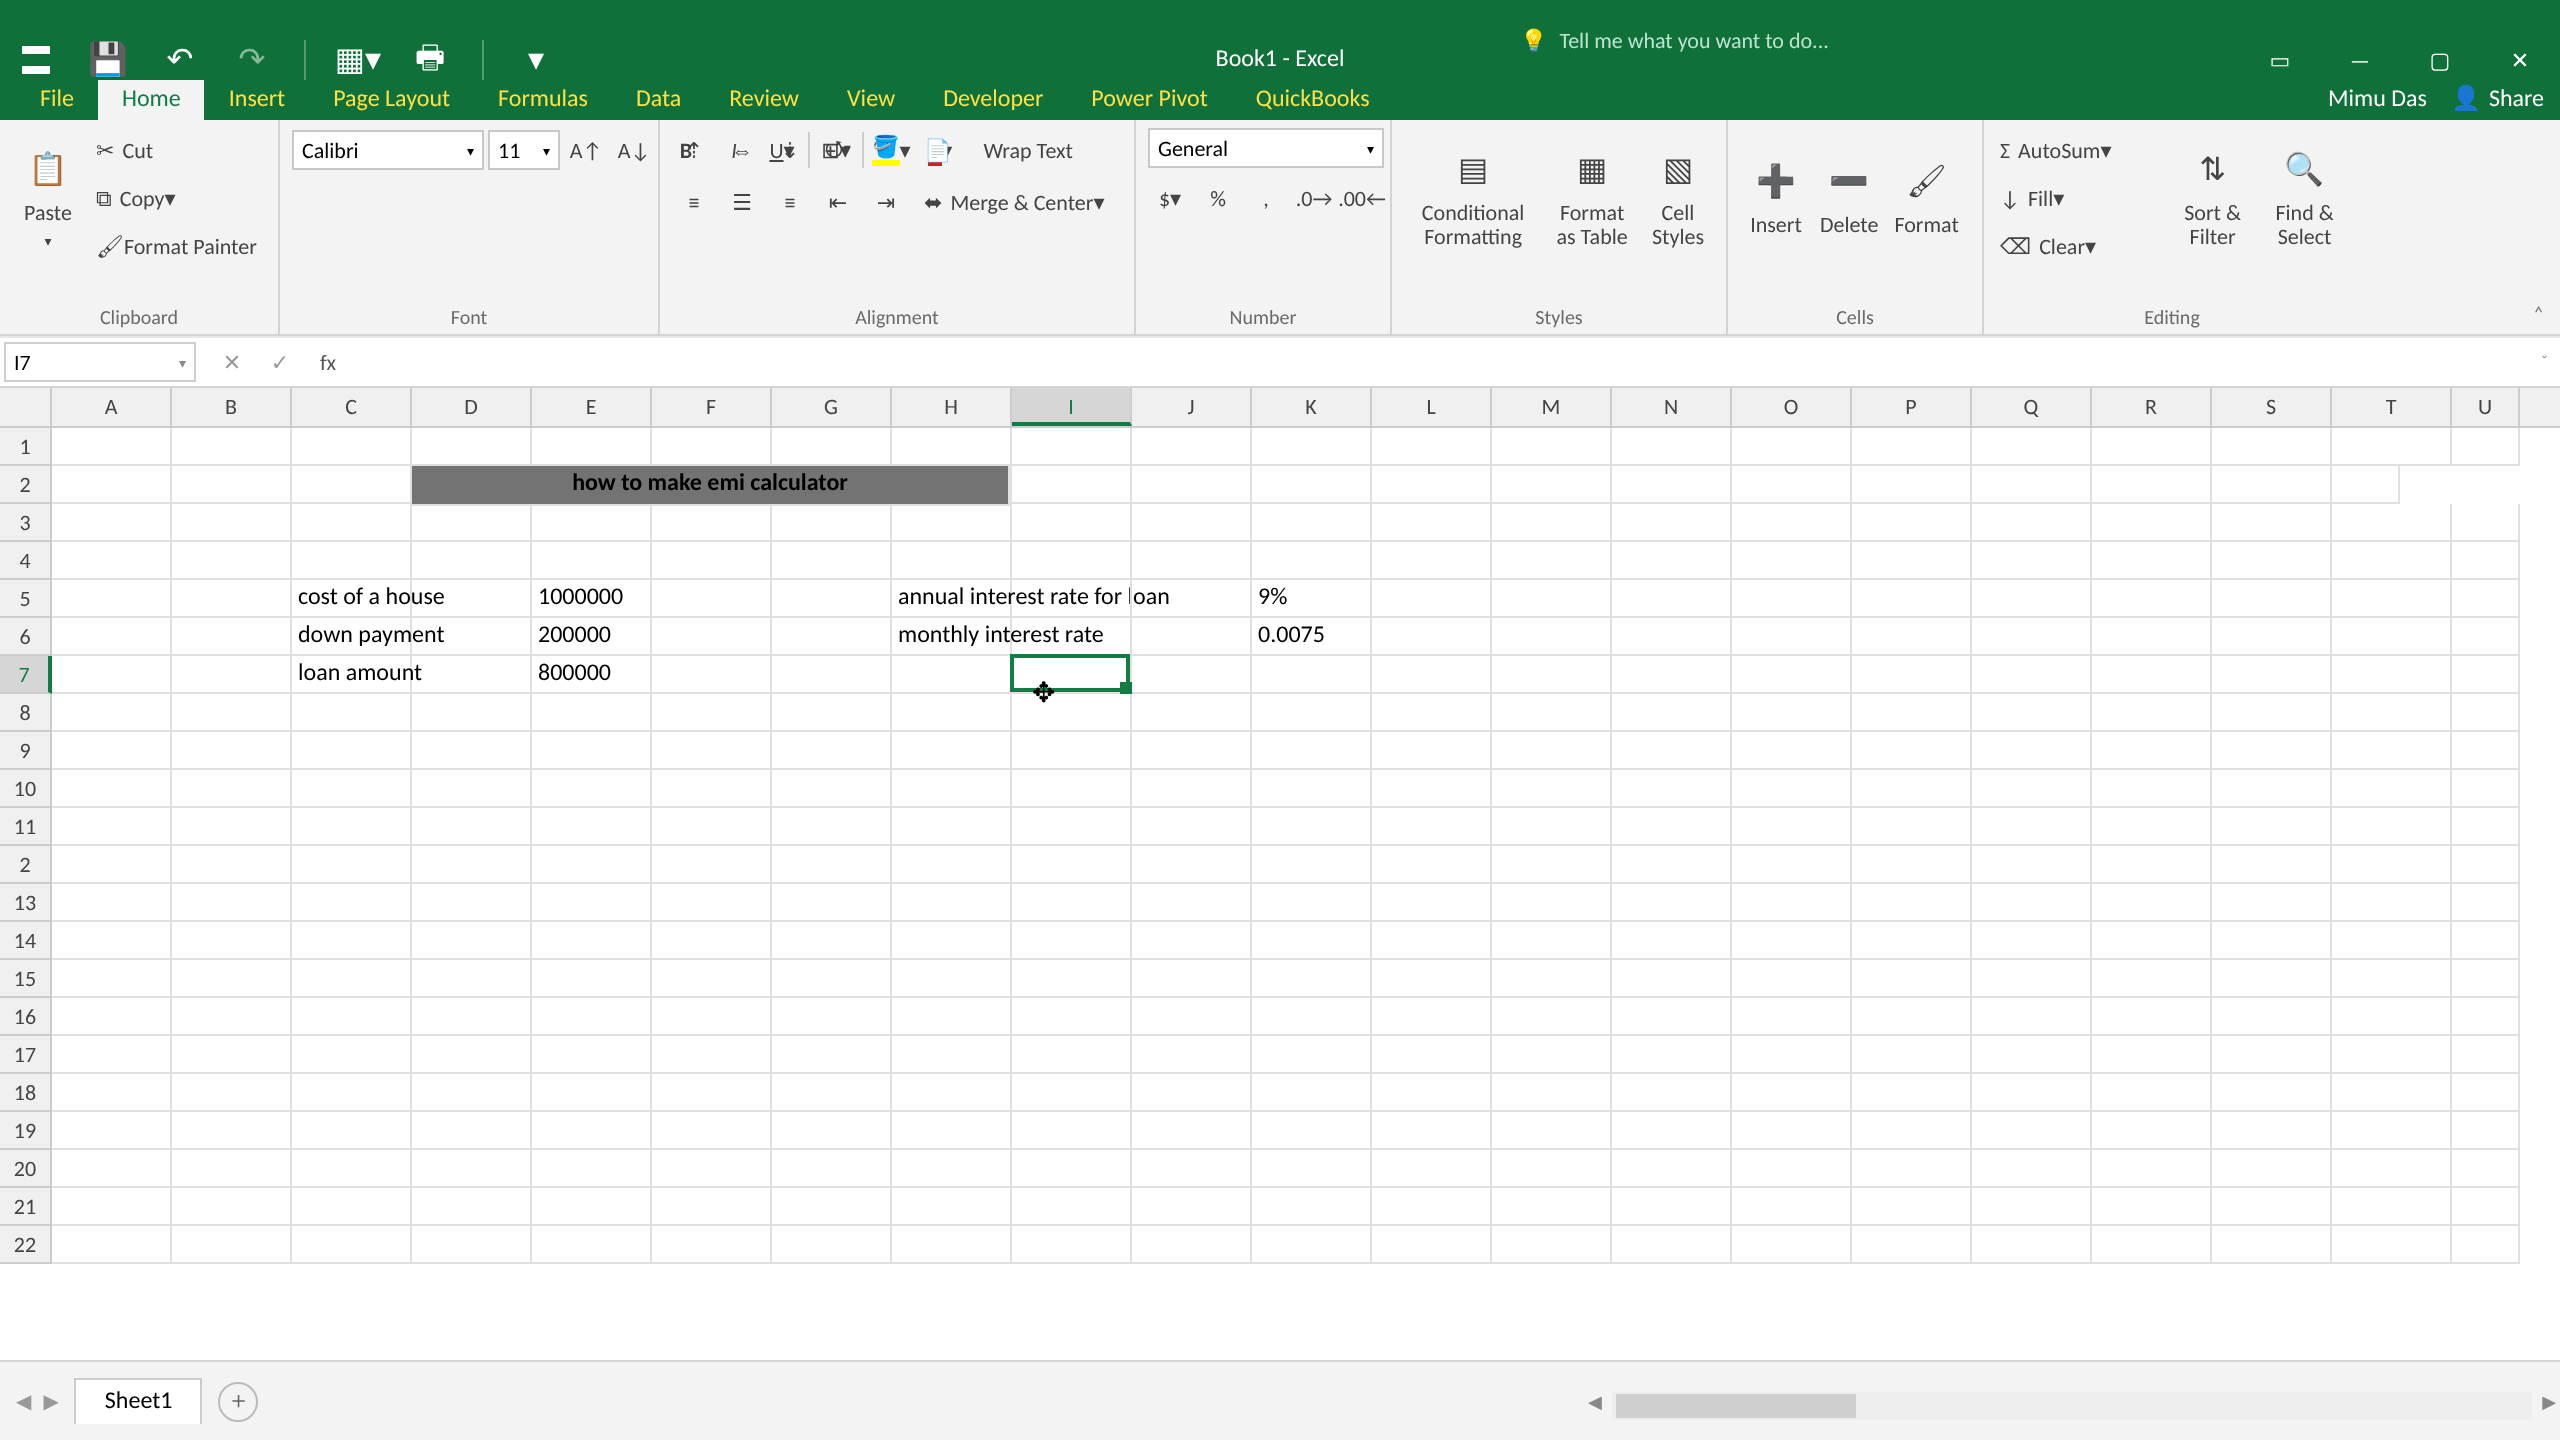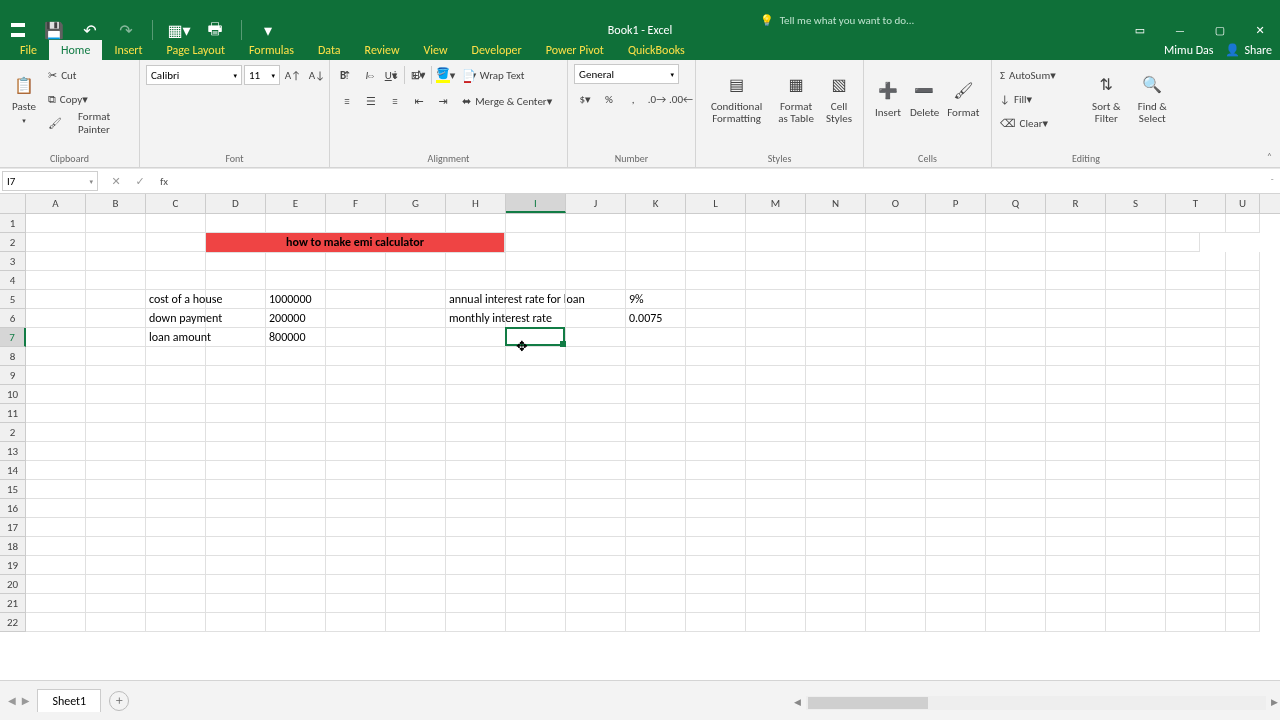--- a/index.html
+++ b/index.html
@@ -51,21 +51,21 @@
 .col-h.sel-border { border-bottom: 2px solid #127c45; }
 .rows { position: absolute; top: 20px; left: 0; right: 0; bottom: 0; }
 .row { display: flex; height: 19px; }
 .row-h { width: 26px; border-right: 1px solid #ccc; border-bottom: 1px solid #ccc; text-align: center; font-size: 11px; color: #444; line-height: 19px; background: #f0f0f0; }
 .row-h.sel { background: #d6d6d6; color: #127c45; border-right: 2px solid #127c45; }
 .cell { border-right: 1px solid #e0e0e0; border-bottom: 1px solid #e0e0e0; font-size: 12px; padding: 0 3px; line-height: 19px; overflow: visible; white-space: nowrap; position: relative; }
 .cell.ra { text-align: left; }
 .sel-box { position: absolute; border: 2px solid #127c45; pointer-events: none; z-index: 5; }
 .sel-handle { position: absolute; right: -3px; bottom: -3px; width: 6px; height: 6px; background: #127c45; }
 .cursor-icon { position: absolute; z-index: 6; font-size: 14px; color: #000; }
-.yellow-hl { background: #ef4444; font-weight: bold; text-align: center; }
+.yellow-hl { background: #737373; font-weight: bold; text-align: center; }
 
 
 .cA{width:60px}.cB{width:60px}.cC{width:60px}.cD{width:60px}.cE{width:60px}.cF{width:60px}.cG{width:60px}.cH{width:60px}.cI{width:60px}.cJ{width:60px}.cK{width:60px}.cL{width:60px}.cM{width:60px}.cN{width:60px}.cO{width:60px}.cP{width:60px}.cQ{width:60px}.cR{width:60px}.cS{width:60px}.cT{width:60px}.cU{width:34px}
 
 
 .sheet-bar { position: absolute; bottom: 0; left: 0; right: 0; height: 40px; background: #f3f3f3; border-top: 1px solid #d4d4d4; display: flex; align-items: center; }
 .sheet-nav { display: flex; gap: 6px; padding: 0 8px; color: #999; font-size: 10px; }
 .sheet-tab { background: #fff; padding: 4px 14px; font-size: 12px; border: 1px solid #ccc; border-bottom: none; cursor: pointer; }
 .sheet-add { width: 20px; height: 20px; border: 1px solid #bbb; border-radius: 50%; display: flex; align-items: center; justify-content: center; font-size: 12px; color: #666; margin-left: 8px; cursor: pointer; }
 .h-scroll { position: absolute; right: 14px; bottom: 10px; width: 460px; height: 14px; background: #eee; }
@@ -128,21 +128,21 @@
   <div class="ribbon-group" style="width:140px">
     <div style="display:flex;gap:4px">
       <div class="rb-btn-lg">
         <span class="rb-icon-lg">📋</span>
         <span class="rb-text">Paste</span>
         <span style="font-size:7px">▾</span>
       </div>
       <div style="display:flex;flex-direction:column;gap:2px">
         <div class="rb-btn" style="justify-content:flex-start;width:90px">✂ <span style="margin-left:4px">Cut</span></div>
         <div class="rb-btn" style="justify-content:flex-start;width:90px">⧉ <span style="margin-left:4px">Copy</span> ▾</div>
-        <div class="rb-btn" style="justify-content:flex-start;width:90px">🖌 <span style="margin-left:16px">Format Painter</span></div>
+        <div class="rb-btn" style="justify-content:flex-start;width:90px">🖌 <span style="margin-left:0">Format Painter</span></div>
       </div>
     </div>
     <div class="group-label">Clipboard</div>
   </div>
 
   <div class="ribbon-group" style="width:190px">
     <div style="display:flex;gap:4px">
       <div class="rb-row">
         <div class="combo" style="width:96px">
             <span>Calibri</span>
@@ -184,30 +184,30 @@
         </div>
         <div class="rb-row">
           <div class="rb-btn">≡</div>
           <div class="rb-btn">☰</div>
           <div class="rb-btn">≡</div>
           <div class="rb-btn">⇤</div>
           <div class="rb-btn">⇥</div>
         </div>
       </div>
       <div style="display:flex;flex-direction:column;gap:4px">
-        <div class="rb-btn" style="justify-content:flex-start;width:110px">📄 <span style="margin-left:4px">Wrap Text</span></div>
+        <div class="rb-btn" style="justify-content:flex-start;width:110px">📄 <span style="margin-left:16px">Wrap Text</span></div>
         <div class="rb-btn" style="justify-content:flex-start;width:110px">⬌ <span style="margin-left:4px">Merge &amp; Center</span> ▾</div>
       </div>
     </div>
     <div class="group-label">Alignment</div>
   </div>
 
   <div class="ribbon-group" style="width:128px">
     <div style="display:flex;flex-direction:column;gap:4px">
-      <div class="combo" style="width:105px">
+      <div class="combo" style="width:118px">
           <span>General</span>
           <span style="font-size:7px">▾</span>
         </div>
       <div class="rb-row">
         <div class="rb-btn">$▾</div>
         <div class="rb-btn">%</div>
         <div class="rb-btn">,</div>
         <div class="rb-btn">.0→</div>
         <div class="rb-btn">.00←</div>
       </div>

